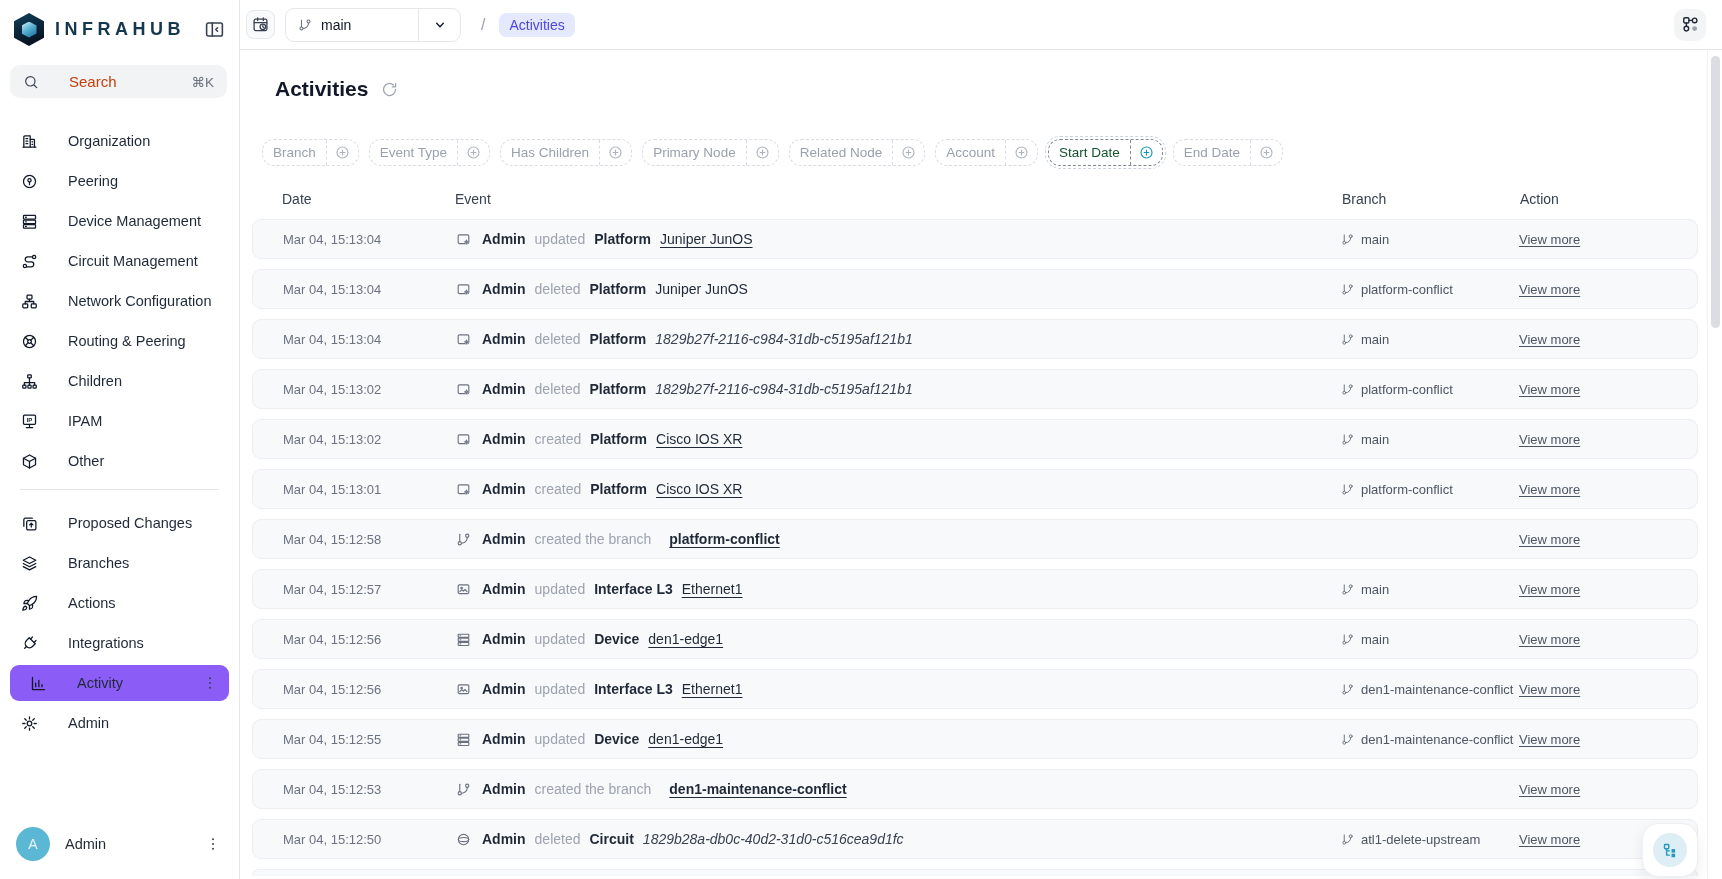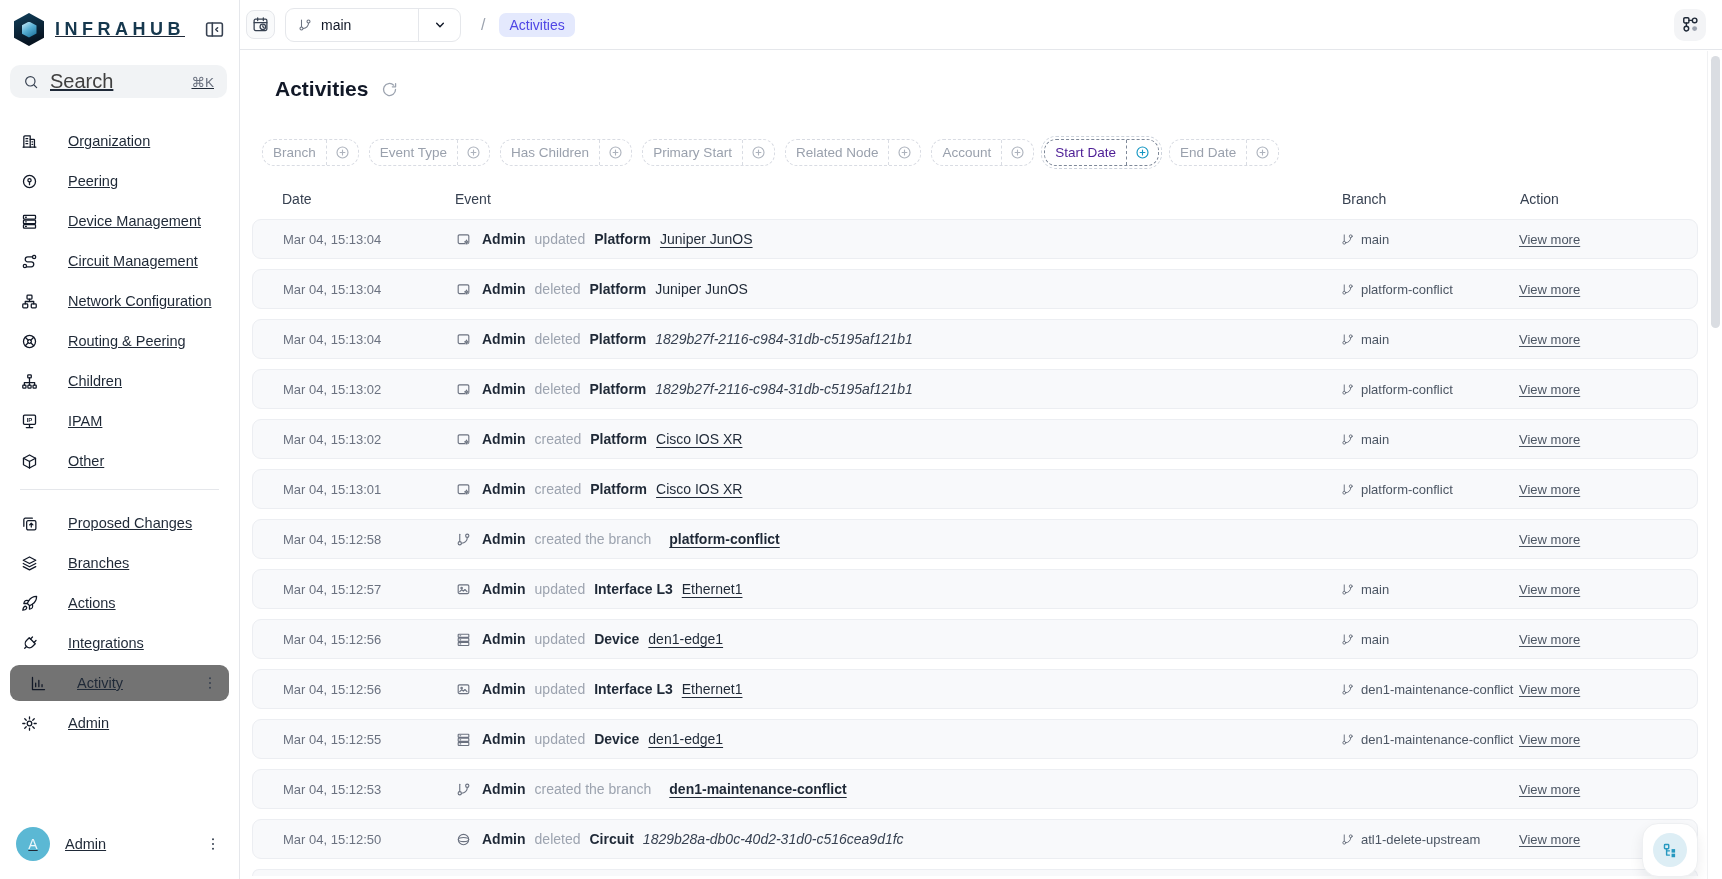--- a/index.html
+++ b/index.html
@@ -8,38 +8,38 @@
     font-family: "Liberation Sans", sans-serif;
     background:#fff; color:#1f2937; display:flex;
     -webkit-font-smoothing: antialiased;
   }
   .icon { display:inline-flex; align-items:center; justify-content:center; flex:none; }
   .icon svg { width:100%; height:100%; }
   .is-hidden { visibility:hidden; }
 
   
   .sidebar { width:240px; min-width:240px; height:100%; border-right:1px solid #e5e7eb;
-             display:flex; flex-direction:column; background:#fff;text-decoration:underline; }
+             display:flex; flex-direction:column; background:#fff; }
   .logo-row { display:flex; align-items:center; padding:13px 14px 8px 14px; }
   .hex { width:30px; height:33px; clip-path:polygon(50% 0,100% 25%,100% 75%,50% 100%,0 75%,0 25%);
          background:linear-gradient(160deg,#11405c 0%,#071421 80%); display:flex; align-items:center; justify-content:center; }
   .hex-cube { width:15px; height:16px; clip-path:polygon(50% 0,100% 25%,100% 75%,50% 100%,0 75%,0 25%);
          background:linear-gradient(145deg,#cdeefb 0%,#56aed3 45%,#11658e 100%); }
   .brand-name { font-size:18px; font-weight:800; letter-spacing:4.5px; color:var(--brand_navy,#16384e); margin-left:11px; }
   .collapse-btn { margin-left:auto; width:21px; height:21px; color:#374151; cursor:pointer; background:none; border:none; }
   .search-box { margin:11px 12px 0 10px; background:#f1f3f5; border-radius:10px; height:33px;
                 display:flex; align-items:center; padding:0 13px; color:#4b5563; gap:11px; cursor:pointer; }
   .search-icon { width:16px; height:16px; color:#374151; }
-  .search-label { font-size:20px; color:#404040; }
+  .search-label { font-size:15px; color:#c2410c;margin-left:19px; }
   .search-kbd { margin-left:auto; font-size:13.5px; color:#6b7280; }
   .nav { margin-top:25px; padding:0 10px; }
   .nav-item { height:36px; margin-bottom:4px; display:flex; align-items:center; gap:30px;
               padding:0 11px; border-radius:9px; font-size:14.5px; font-weight:500; color:#1f2937; cursor:pointer; }
   .nav-item .nav-ic { width:17px; height:17px; color:#111827; }
-  .nav-item.active { background:#737373;padding-left:20px; }
+  .nav-item.active { background:#8b5cf6;padding-left:20px; }
   .nav-item .kebab { margin-left:auto; width:16px; height:16px; color:#374151; }
   .nav-divider { height:1px; background:#e5e7eb; margin:10px 10px 15px 10px; }
   .user-row { margin-top:auto; padding:12px 18px 18px 16px; display:flex; align-items:center; gap:15px; }
   .avatar { width:34px; height:34px; border-radius:50%; background:var(--avatar_teal,#5bb8d4);
             color:#ecf7fb; display:flex; align-items:center; justify-content:center; font-size:14px; }
   .user-name { font-size:14.5px; font-weight:500; color:#1f2937; }
   .user-row .kebab { margin-left:auto; width:16px; height:16px; color:#374151; cursor:pointer; }
 
   
   .main { flex:1; display:flex; flex-direction:column; position:relative; background:#fff; }
@@ -67,21 +67,21 @@
   .page-head { display:flex; align-items:center; gap:13px; margin:27px 0 0 23px; }
   .page-title { font-size:21px; font-weight:700; color:#111827; }
   .refresh { width:17px; height:17px; color:#9ca3af; cursor:pointer; }
 
   .chips { display:flex; gap:10px; margin:38px 0 0 10px; }
   .chip { display:flex; align-items:stretch; height:27px; border:1.5px dashed #d9dce3; border-radius:12px;
           background:#fff; color:#9aa1ad; font-size:13.5px; cursor:pointer; }
   .chip-label { display:flex; align-items:center; padding:0 10px; }
   .chip-plus { display:flex; align-items:center; padding:0 8px; border-left:1.5px dashed #d9dce3; color:#adb3bd; }
   .chip-plus .icon { width:15px; height:15px; }
-  .chip.active { border-color:#7e8898; color:#4c1d95; outline:1.5px dashed #ccd2db; outline-offset:2px; }
+  .chip.active { border-color:#7e8898; color:#14532d; outline:1.5px dashed #ccd2db; outline-offset:2px; }
   .chip.active .chip-plus { border-left-color:#7e8898; color:var(--chip_active_plus,#1496c2); }
 
   .table-head, .row { display:grid; grid-template-columns:173px 1fr 178px 154px; align-items:center; }
   .table-head { padding:25px 24px 12px 30px; font-size:14px; font-weight:500; color:#374151; }
   .rows { }
   .row { height:40px; margin-bottom:10px; background:#f8f9fb; border:1px solid #eceef2; border-radius:9px;
          padding:0 24px 0 30px; }
   .partial-row { height:7px; background:#f8f9fb; border:1px solid #eceef2; border-bottom:none;
                  border-radius:9px 9px 0 0; }
   .date-cell { font-size:13px; color:#6b7280; }
@@ -426,21 +426,21 @@
           <span class="chip-plus">
             <span class="icon">
               <svg viewBox="0 0 24 24" fill="none" stroke="currentColor" stroke-width="1.8" stroke-linecap="round" stroke-linejoin="round">
                 <circle cx="12" cy="12" r="8.8"></circle>
                 <path d="M12 8.2v7.6M8.2 12h7.6"></path>
               </svg>
             </span>
           </span>
         </button>
         <button class="chip">
-          <span class="chip-label">Primary Start</span>
+          <span class="chip-label">Primary Node</span>
           <span class="chip-plus">
             <span class="icon">
               <svg viewBox="0 0 24 24" fill="none" stroke="currentColor" stroke-width="1.8" stroke-linecap="round" stroke-linejoin="round">
                 <circle cx="12" cy="12" r="8.8"></circle>
                 <path d="M12 8.2v7.6M8.2 12h7.6"></path>
               </svg>
             </span>
           </span>
         </button>
         <button class="chip">

